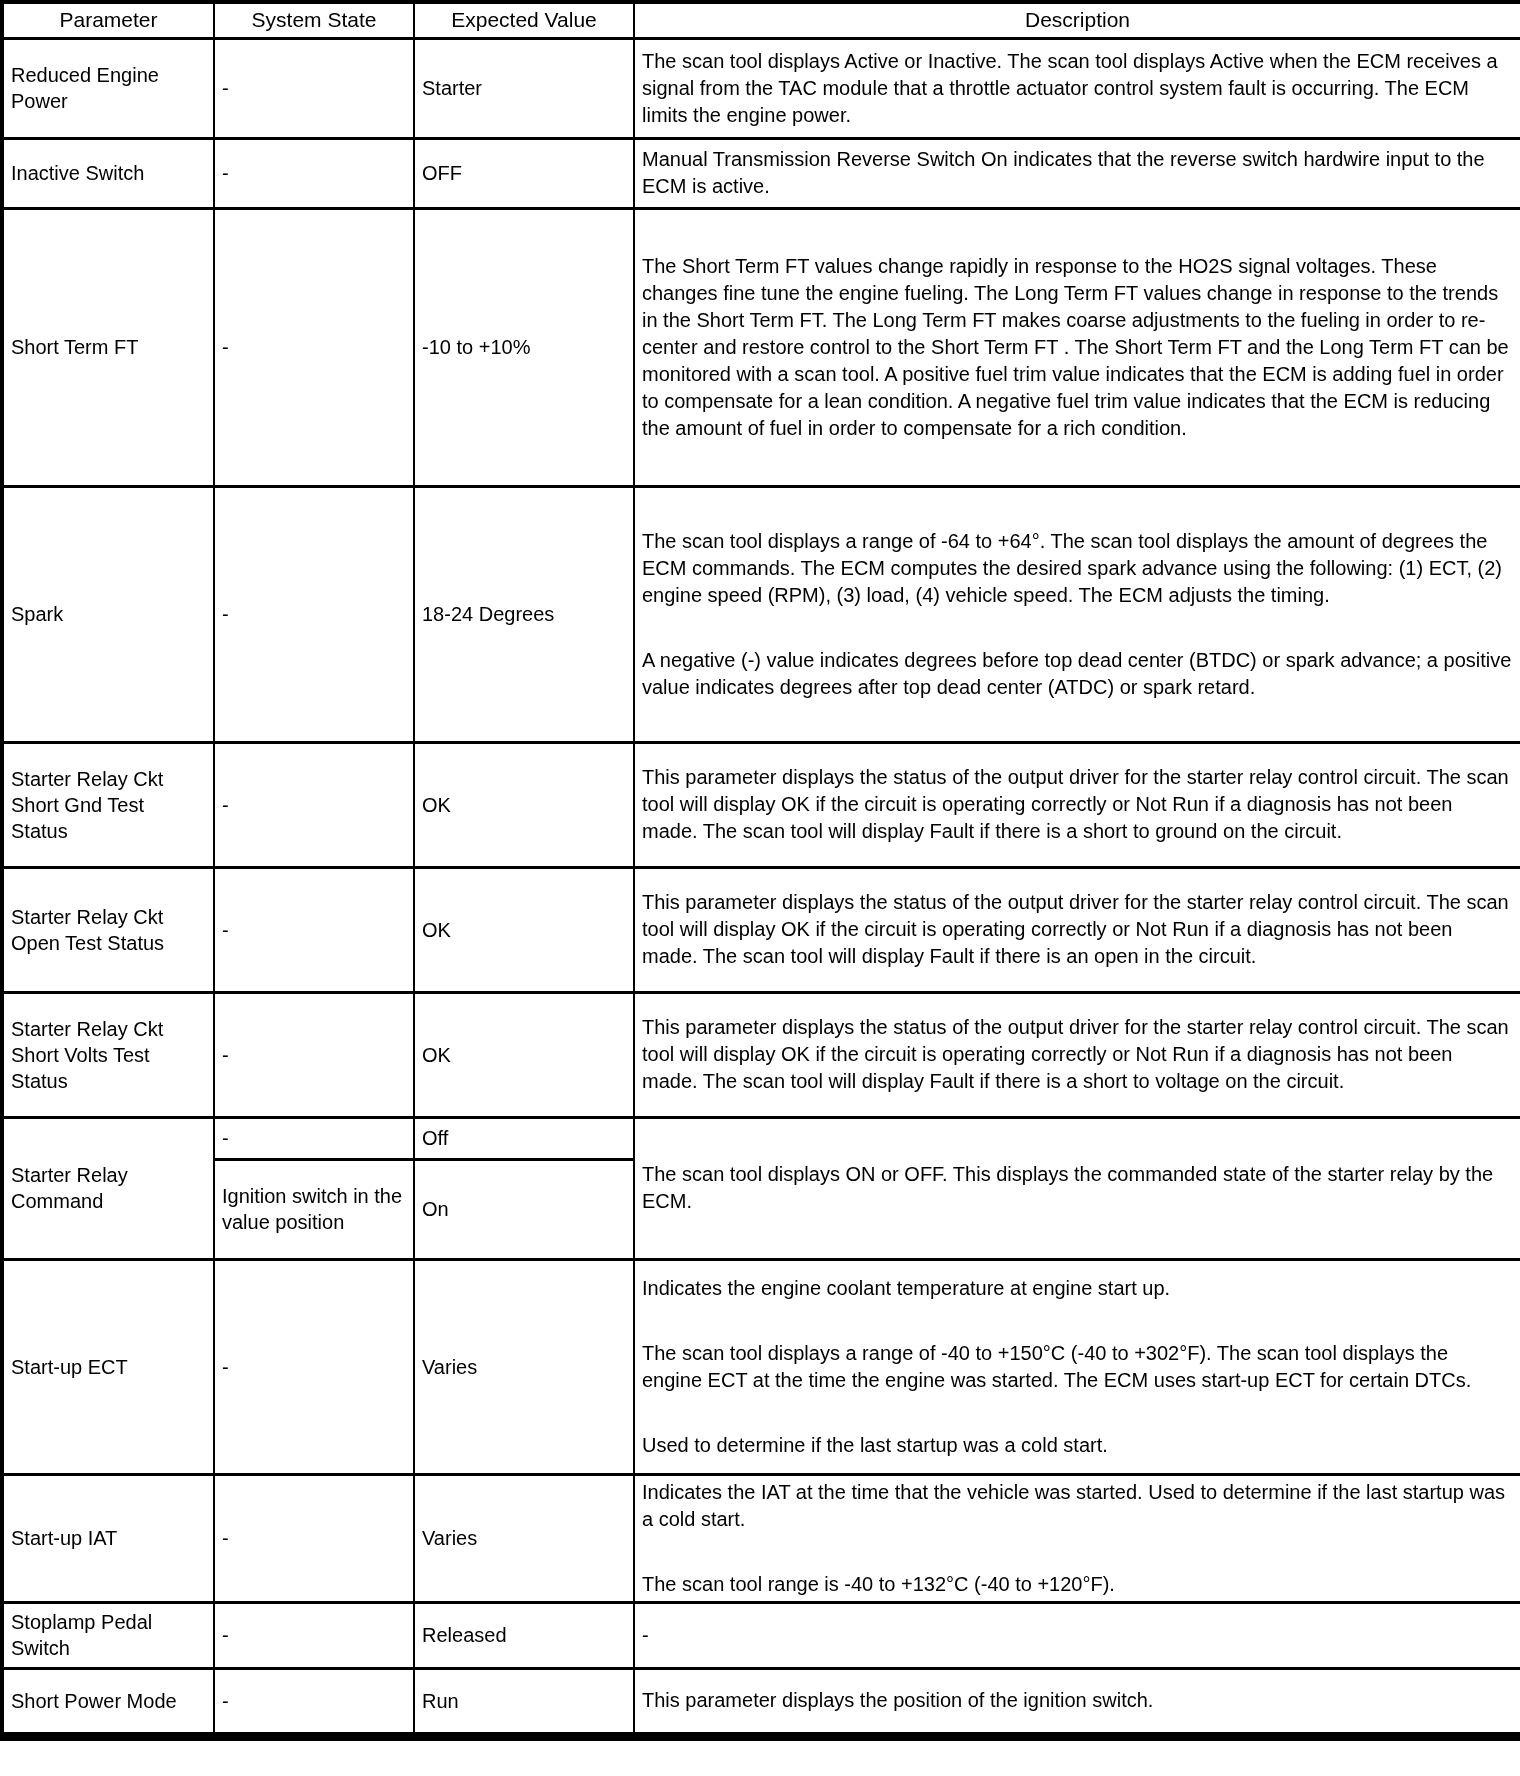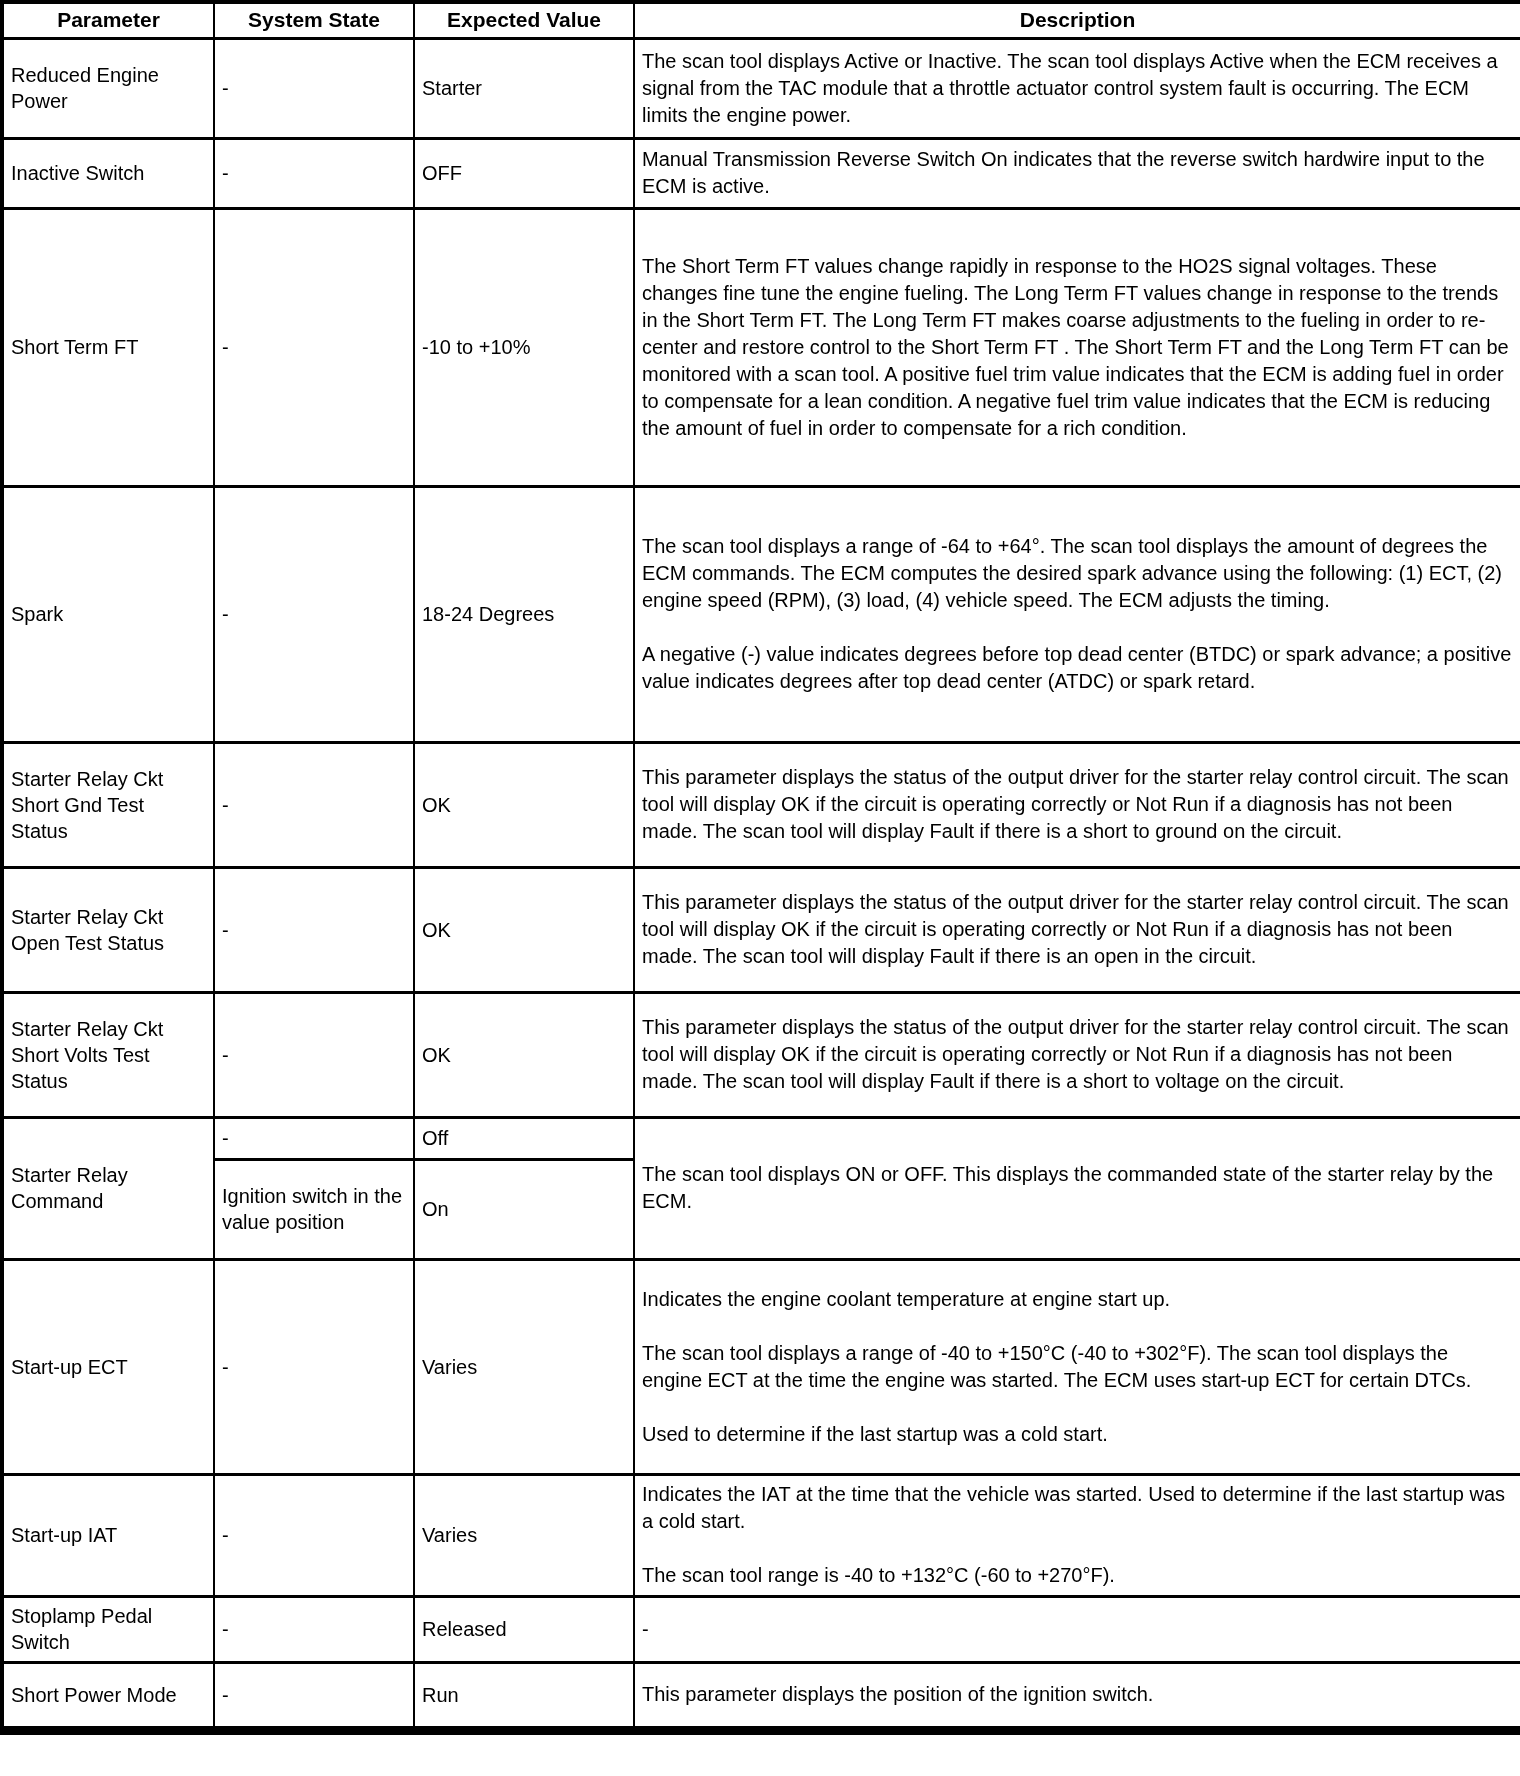--- a/index.html
+++ b/index.html
@@ -24,34 +24,34 @@
     border-top-width: 3px;
     border-bottom-width: 3px;
     padding: 3px 7px;
     vertical-align: middle;
     font-size: 20px;
     overflow: hidden;
     word-wrap: break-word;
   }
   th {
     font-size: 21px;
-    font-weight: bold;
+    font-weight: normal;
     text-align: center;
     padding: 2px 4px;
   }
   td.param, td.state, td.expected {
     line-height: 26px;
     text-align: left;
   }
   td.desc {
     line-height: 27px;
     text-align: left;
   }
   td.desc p { margin: 0; }
-  td.desc p + p { margin-top: 27px; }
+  td.desc p + p { margin-top: 38px; }
 </style>
 </head>
 <body>
 
 <table class="scan-table">
   <colgroup>
     <col style="width:212px">
     <col style="width:200px">
     <col style="width:220px">
     <col style="width:888px">
@@ -152,21 +152,21 @@
       <p>Used to determine if the last startup was a cold start.</p>
     </td>
   </tr>
 
   <tr style="height:122px">
     <td class="param">Start-up IAT</td>
     <td class="state">-</td>
     <td class="expected">Varies</td>
     <td class="desc">
       <p>Indicates the IAT at the time that the vehicle was started. Used to determine if the last startup was a cold start.</p>
-      <p>The scan tool range is -40 to +132°C (-60 to +270°F).</p>
+      <p>The scan tool range is -40 to +132°C (-40 to +120°F).</p>
     </td>
   </tr>
 
   <tr style="height:66px">
     <td class="param">Stoplamp Pedal Switch</td>
     <td class="state">-</td>
     <td class="expected">Released</td>
     <td class="desc">
       <p>-</p>
     </td>

